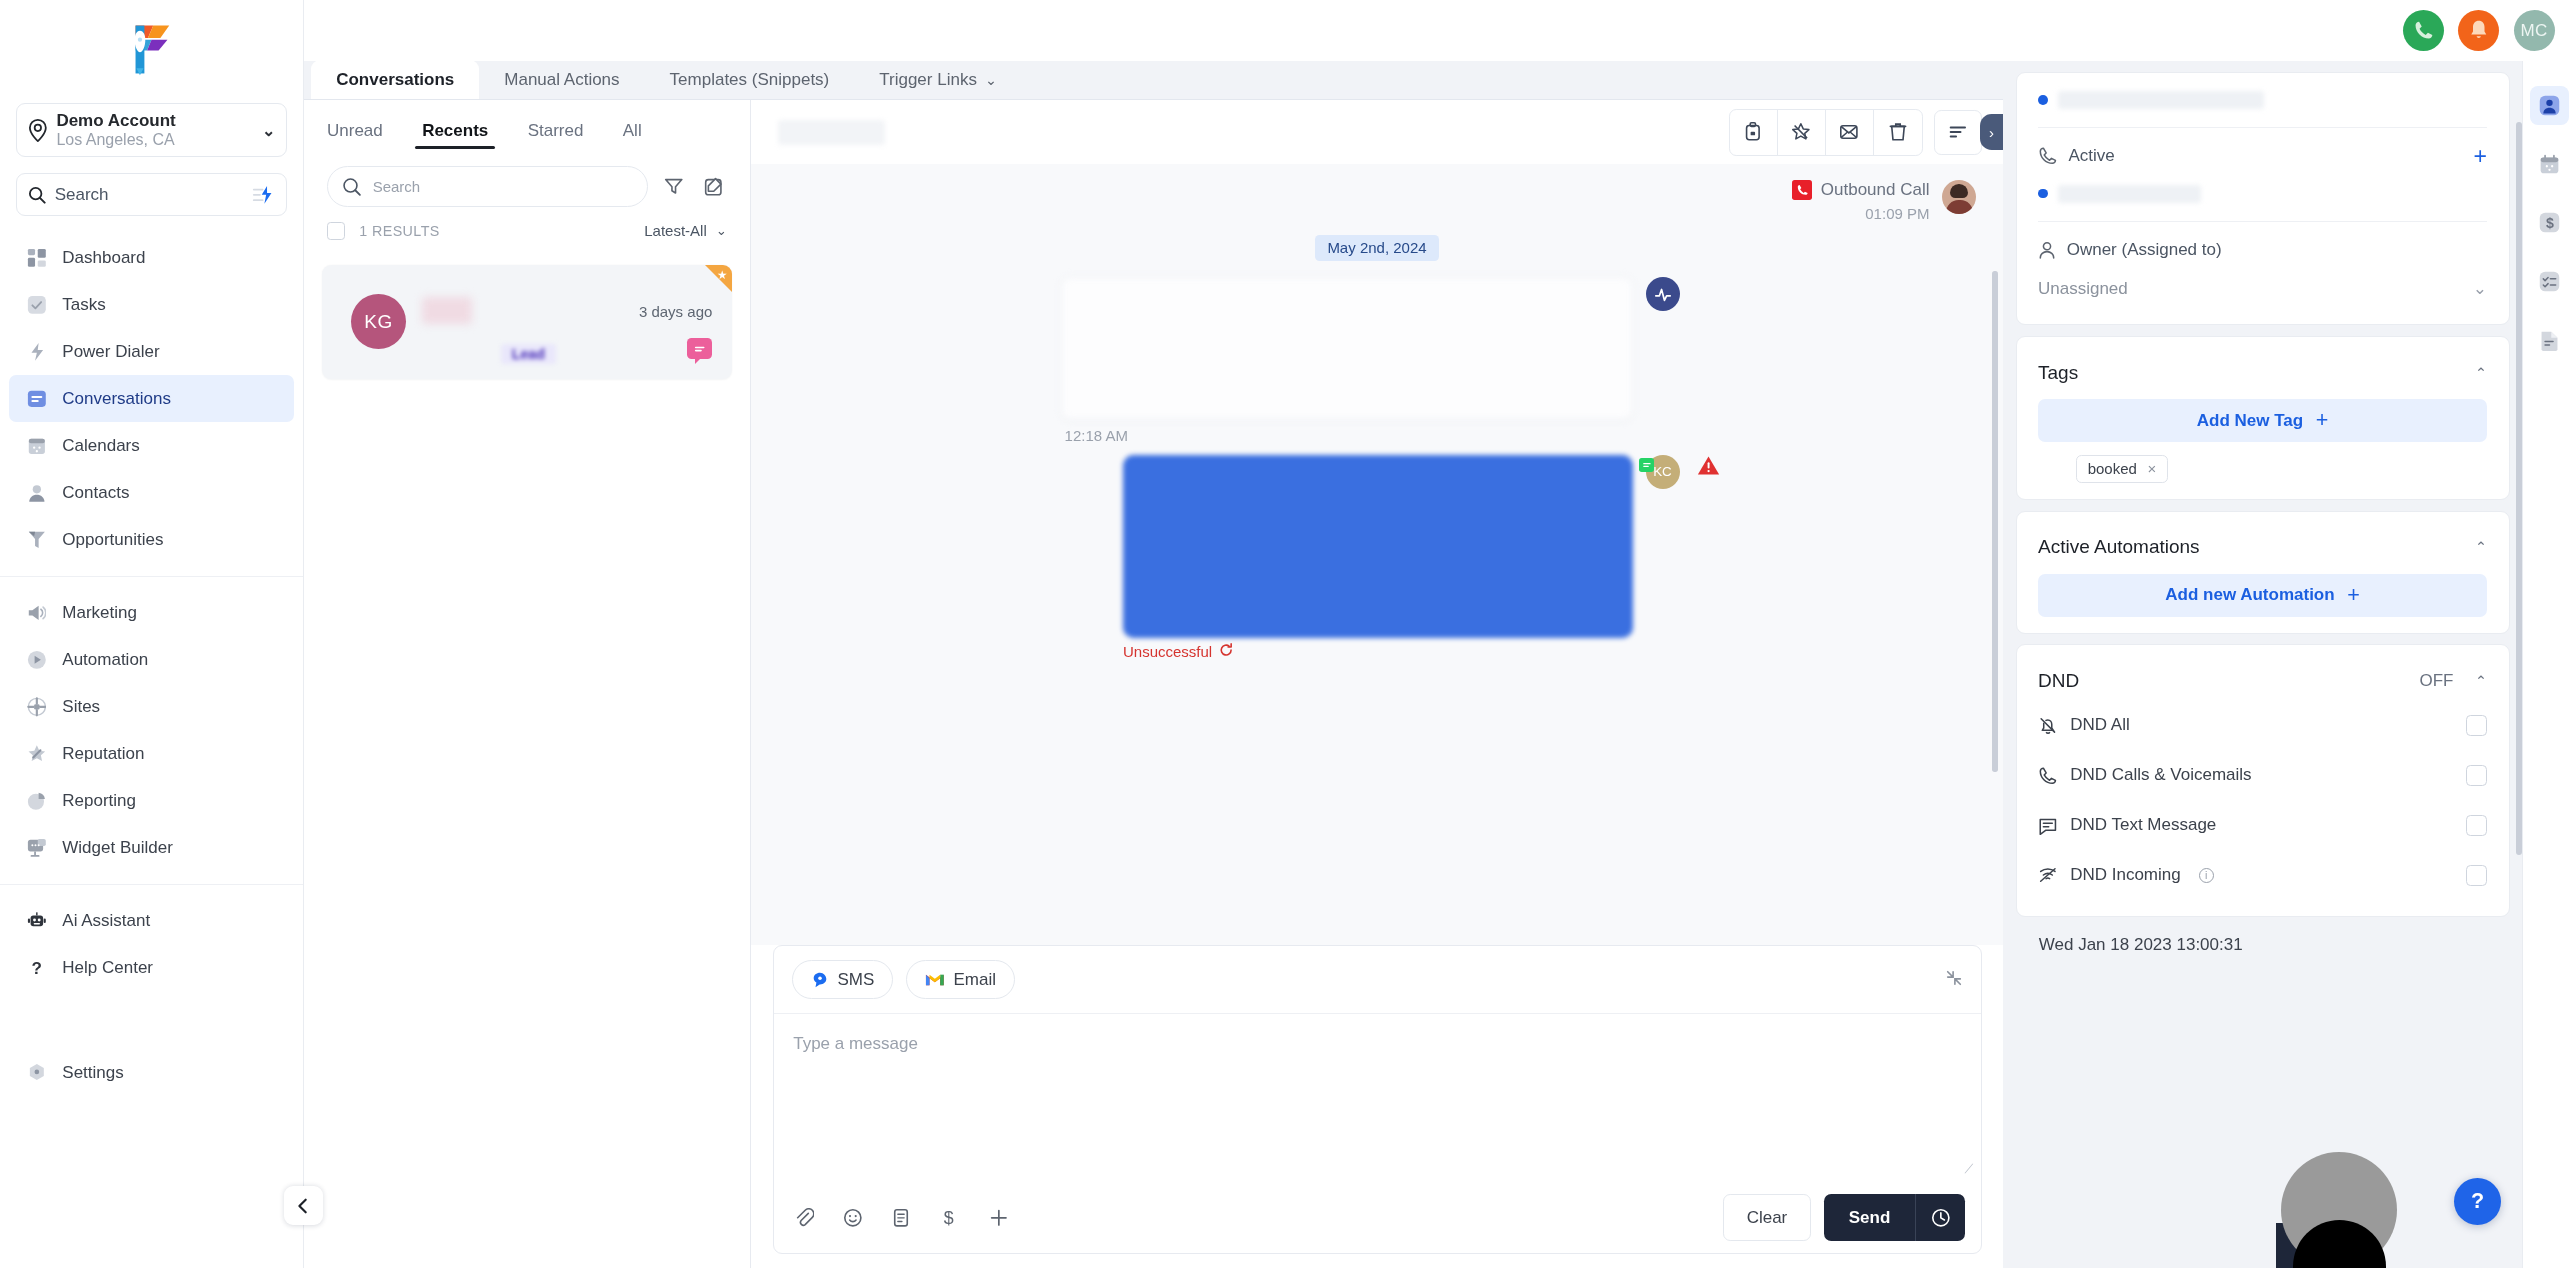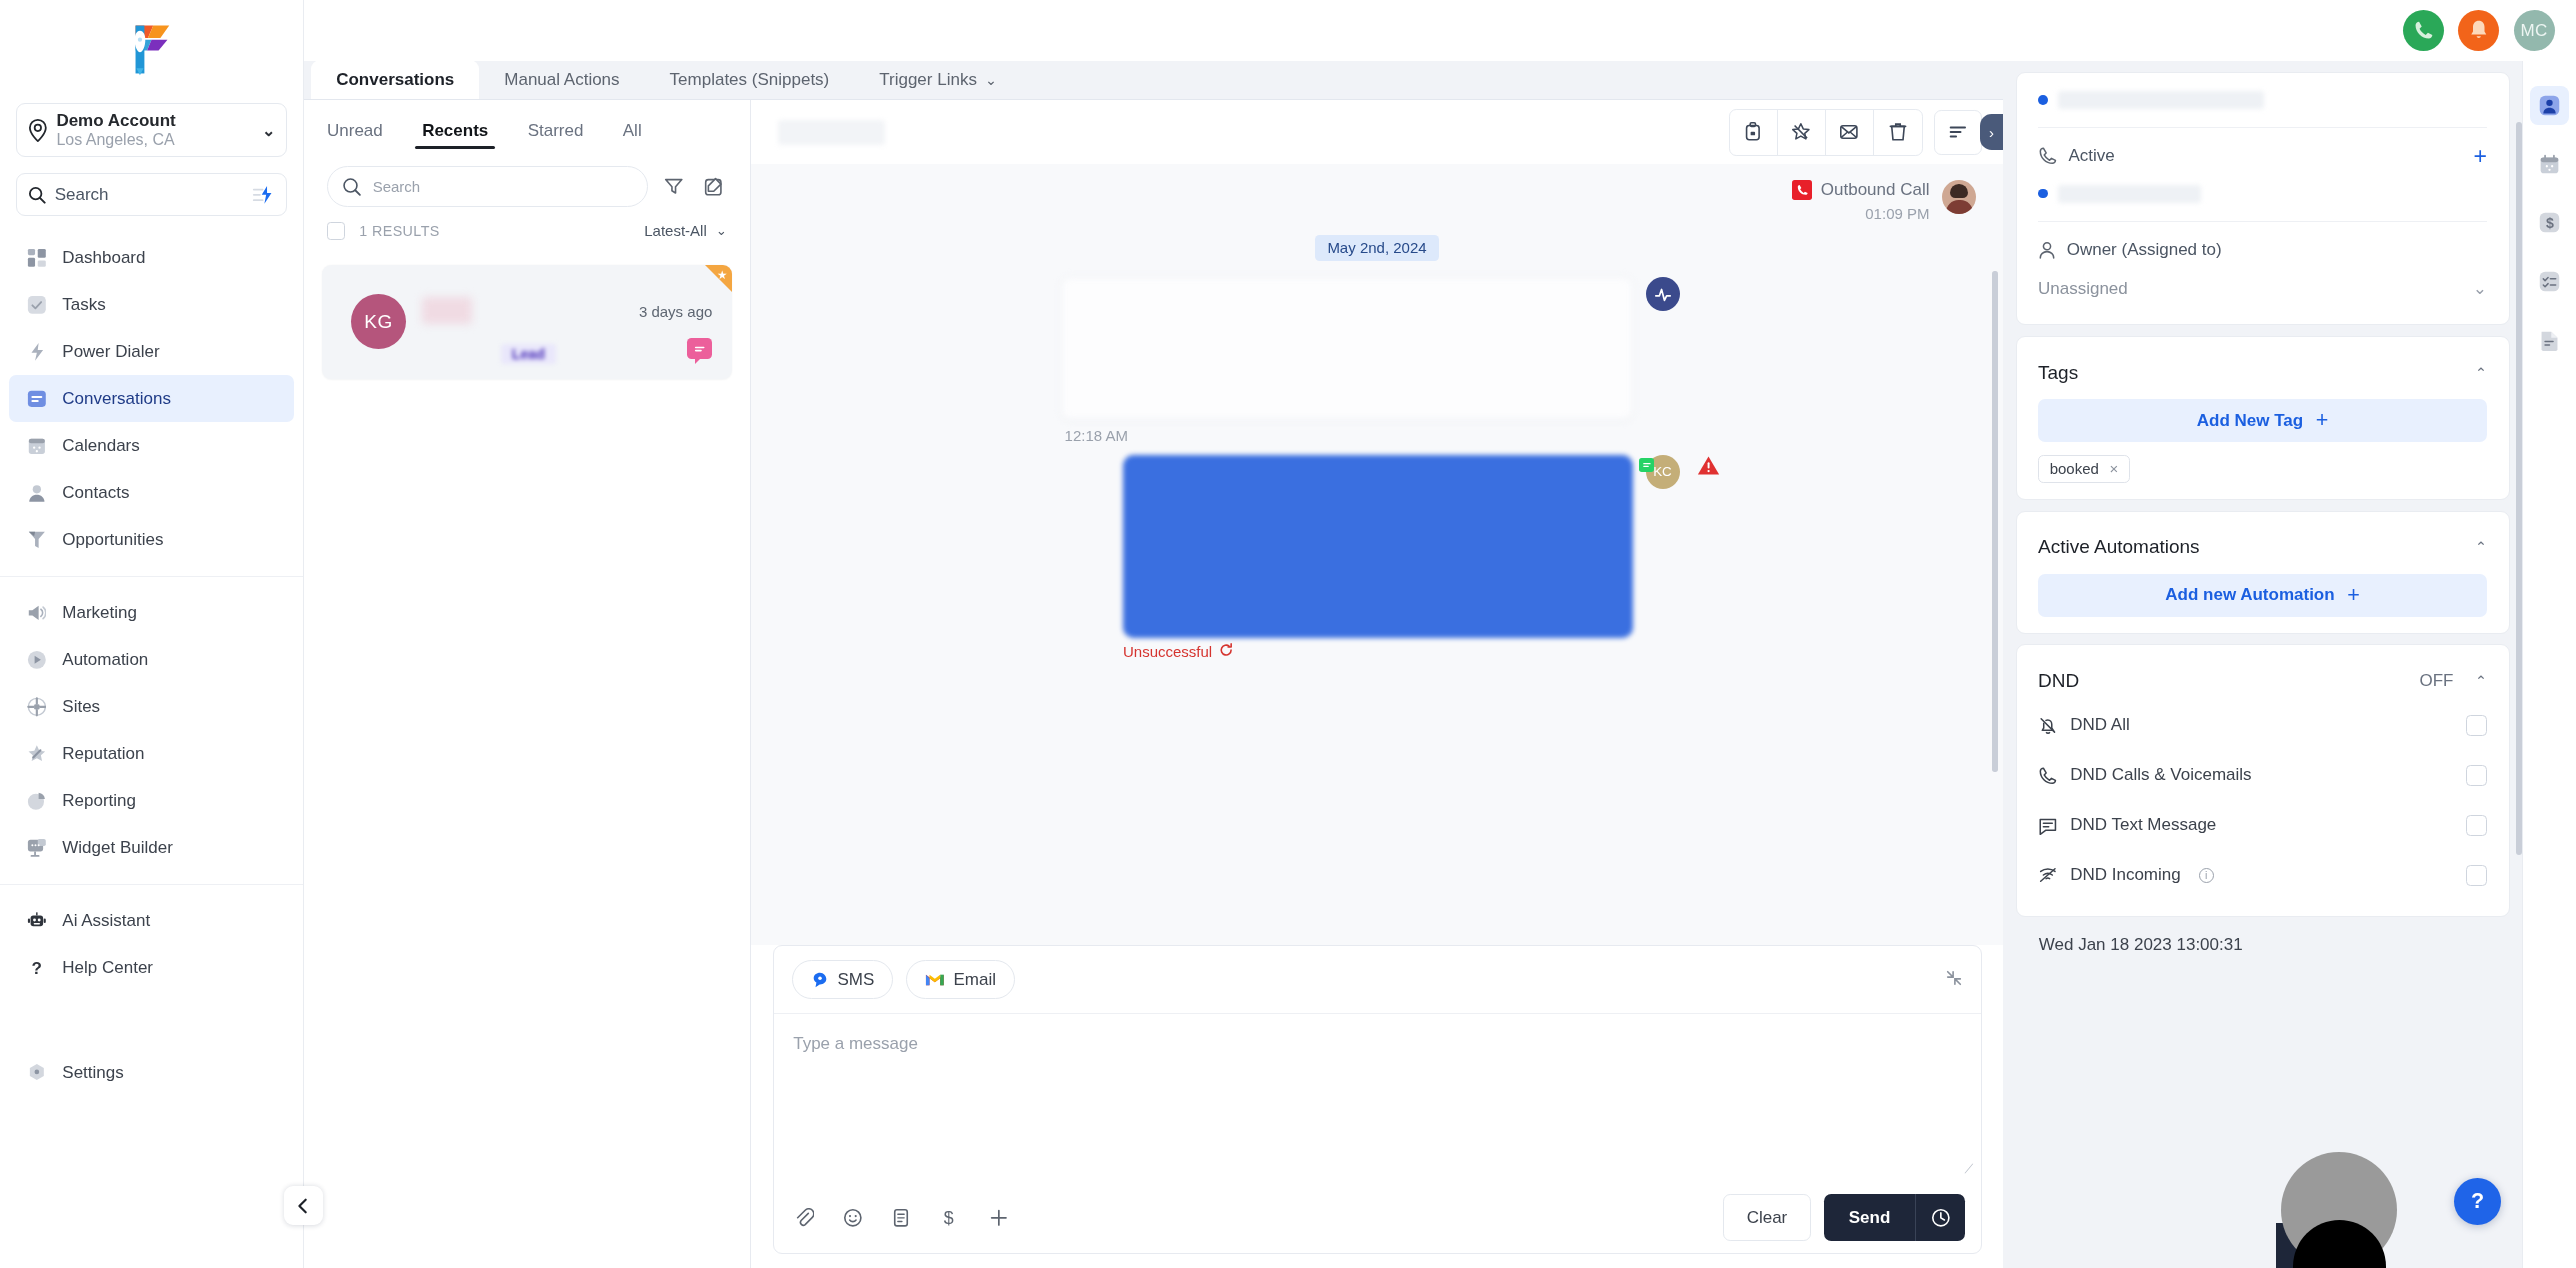--- a/index.html
+++ b/index.html
@@ -207,21 +207,21 @@
 
   .card-head { display: flex; align-items: center; height: 39px; }
   .card-head .t { font-size: 19px; color: #1d2128; }
   .card-head .r { margin-left: auto; display: flex; align-items: center; gap: 21.5px; }
   .card-head .off { font-size: 17px; color: #6a7280; }
   .caret-up { color: #6a7280; font-size: 14.3px; cursor: pointer; }
 
   .btn-soft { background: #e8f0fe; border-radius: 7.2px; height: 43px; display: flex; align-items: center;
     justify-content: center; gap: 12.5px; color: #1b5fe0; font-size: 17px; font-weight: 700; cursor: pointer; margin-top: 7.2px; }
   .tagchip { display: inline-flex; align-items: center; gap: 10.7px; border: 0.9px solid #dfe3ea; border-radius: 5.4px;
-    padding: 4.5px 10.7px; font-size: 15px; color: #3c424c; margin-top: 12.5px; }
+    padding: 4.5px 10.7px; font-size: 15px; color: #3c424c; margin-top: 12.5px; margin-left: 38px; }
   .tagchip .x { color: #8b929d; cursor: pointer; }
 
   .dndrow { display: flex; align-items: center; gap: 12.5px; height: 50px; font-size: 17px; color: #3c424c; }
   .dndrow .cb { margin-left: auto; width: 21.5px; height: 21.5px; border: 0.9px solid #cfd5de; border-radius: 4.5px; cursor: pointer; }
   .info-i { width: 15px; height: 15px; border: 1.3px solid #9aa1ac; border-radius: 50%; color: #9aa1ac;
     font-size: 10.7px; display: inline-flex; align-items: center; justify-content: center; margin-left: 5.4px; }
 
   .footer-meta { padding: 7.2px 21.5px; }
   .fm-row { display: flex; align-items: center; gap: 10.7px; font-size: 17px; color: #3c424c; height: 30px; }
   .fm-date { font-size: 17px; color: #3c424c; padding-left: 1.8px; }

